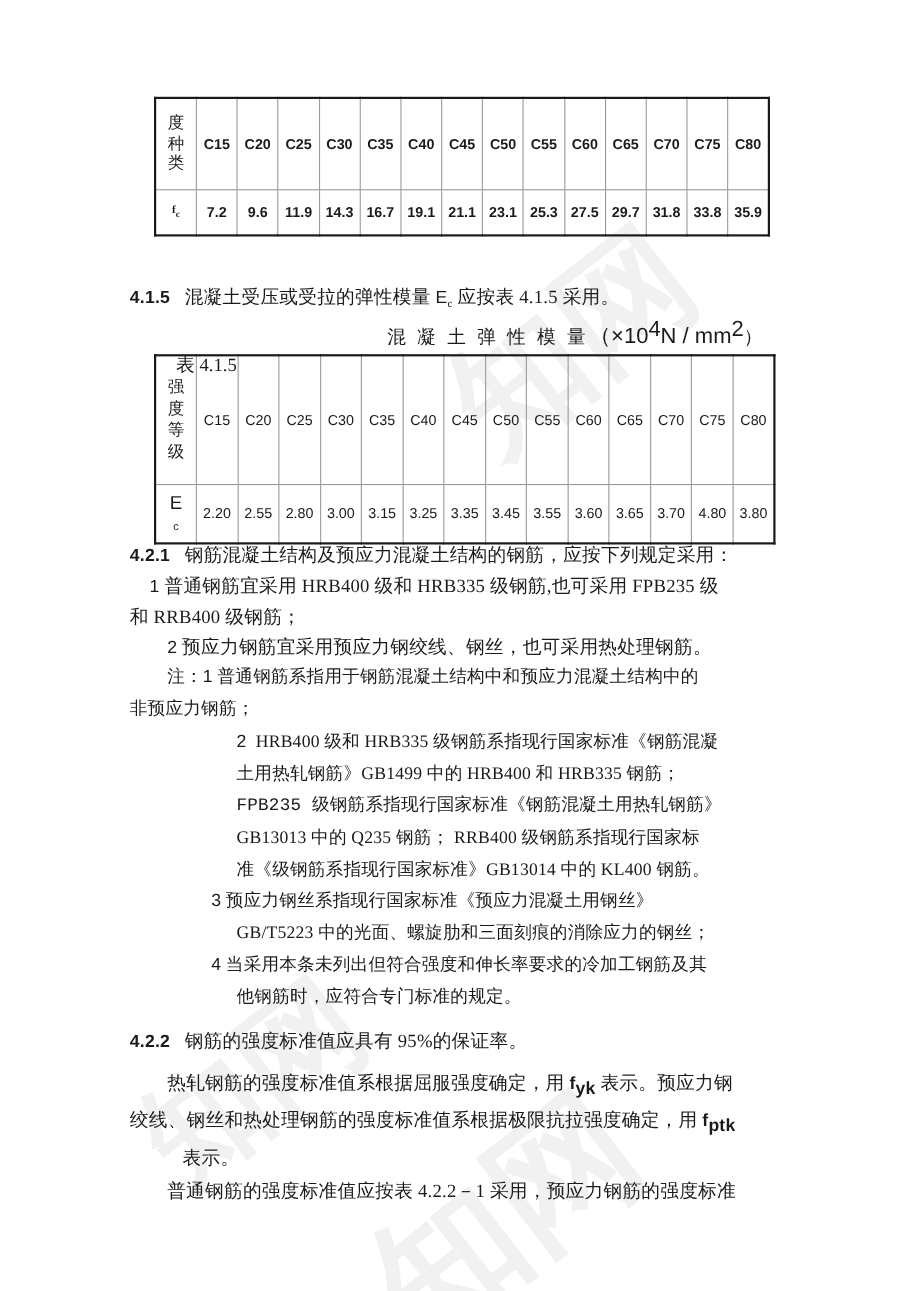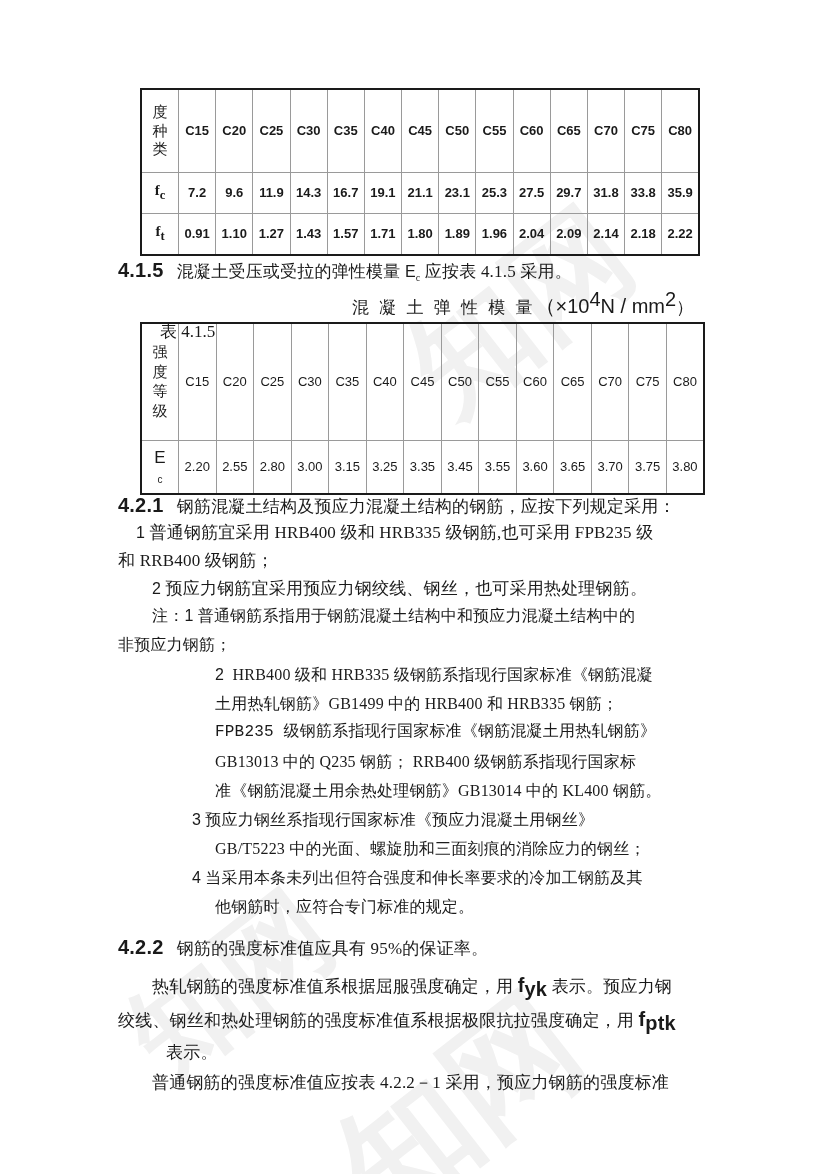--- a/index.html
+++ b/index.html
@@ -80,21 +80,21 @@
     font-size: 15px;
     line-height: 1.25;
     width: 36px;
     padding: 3px 0;
   }
   #table-fc-ft tr.hdr td { height: 76px; }
   #table-fc-ft tr.row td { height: 40px; }
   #table-fc-ft td.rowlabel {
     font-family: "Liberation Serif", "DejaVu Serif", serif;
     font-weight: bold;
-    font-size: 15px;
+    font-size: 10px;
   }
 
   
   #table-ec {
     position: absolute;
     left: 140px;
     top: 322px;
     width: 565px;
     border: 2px solid #1a1a1a;
   }
@@ -116,21 +116,21 @@
   #table-ec td.rowlabel .sub { font-size: 10px; display: block; margin-top: 6px; }
 
   
   .para {
     position: absolute;
     font-size: 17px;
     line-height: 30px;
     letter-spacing: 0.2px;
     white-space: nowrap;
   }
-  .para .bold { font-weight: bold; font-family: "Liberation Sans", "DejaVu Sans", sans-serif; font-size: 20px; }
+  .para .bold { font-weight: bold; font-family: "Liberation Sans", "DejaVu Sans", sans-serif; font-size: 16px; }
   .para .latin { font-family: "Liberation Sans", "DejaVu Sans", sans-serif; font-size: 16px; }
   .para sub { font-size: 10px; }
   .smallnote { font-size: 16px; line-height: 29px; }
 
   .tbl-title { position: absolute; font-size: 17px; white-space: nowrap; }
   .tbl-title .num { font-family: "Liberation Sans", "DejaVu Sans", sans-serif; font-size: 20px; }
   .tbl-title .spaced { letter-spacing: 3px; }
 </style>
 </head>
 <body>
@@ -176,37 +176,20 @@
         <td>19.1</td>
         <td>21.1</td>
         <td>23.1</td>
         <td>25.3</td>
         <td>27.5</td>
         <td>29.7</td>
         <td>31.8</td>
         <td>33.8</td>
         <td>35.9</td>
       </tr>
-      <tr class="row">
-        <td class="rowlabel"><span>f</span><sub>t</sub></td>
-        <td>0.91</td>
-        <td>1.10</td>
-        <td>1.27</td>
-        <td>1.43</td>
-        <td>1.57</td>
-        <td>1.71</td>
-        <td>1.80</td>
-        <td>1.89</td>
-        <td>1.96</td>
-        <td>2.04</td>
-        <td>2.09</td>
-        <td>2.14</td>
-        <td>2.18</td>
-        <td>2.22</td>
-      </tr>
     </tbody>
       </table>
 
     <div class="para" style="left:118px; top:255px;">
       <span class="bold">4.1.5</span>&nbsp;&nbsp;&nbsp;<span>混凝土受压或受拉的弹性模量 </span><span class="latin">E</span><sub>c</sub><span> 应按表 4.1.5 采用。</span>
     </div>
 
     <div class="tbl-title" style="left:160px; top:288px;margin-top:32px;">
       <span>表 4.1.5</span>
     </div>
@@ -245,21 +228,21 @@
         <td>2.80</td>
         <td>3.00</td>
         <td>3.15</td>
         <td>3.25</td>
         <td>3.35</td>
         <td>3.45</td>
         <td>3.55</td>
         <td>3.60</td>
         <td>3.65</td>
         <td>3.70</td>
-        <td>3.75</td>
+        <td>4.80</td>
         <td>3.80</td>
       </tr>
     </tbody>
       </table>
 
     <div class="para" style="left:118px; top:490px;">
       <span class="bold">4.2.1</span>&nbsp;&nbsp;&nbsp;<span>钢筋混凝土结构及预应力混凝土结构的钢筋，应按下列规定采用：</span>
     </div>
 
     <div class="para" style="left:136px; top:518px;">
@@ -286,21 +269,21 @@
     <div class="para smallnote" style="left:215px; top:689px;">
       <span>土用热轧钢筋》GB1499 中的 HRB400 和 HRB335 钢筋；</span>
     </div>
     <div class="para smallnote" style="left:215px; top:718px;font-family:Liberation Mono, monospace;">
       <span>FPB235 级钢筋系指现行国家标准《钢筋混凝土用热轧钢筋》</span>
     </div>
     <div class="para smallnote" style="left:215px; top:747px;">
       <span>GB13013 中的 Q235 钢筋；   RRB400 级钢筋系指现行国家标</span>
     </div>
     <div class="para smallnote" style="left:215px; top:776px;">
-      <span>准《钢筋混凝土用余热处理钢筋》GB13014 中的 KL400 钢筋。</span>
+      <span>准《级钢筋系指现行国家标准》GB13014 中的 KL400 钢筋。</span>
     </div>
 
     <div class="para smallnote" style="left:192px; top:805px;">
       <span class="latin">3</span>&nbsp;<span>预应力钢丝系指现行国家标准《预应力混凝土用钢丝》</span>
     </div>
     <div class="para smallnote" style="left:215px; top:834px;text-align:right;">
       <span>GB/T5223 中的光面、螺旋肋和三面刻痕的消除应力的钢丝；</span>
     </div>
 
     <div class="para smallnote" style="left:192px; top:863px;">

